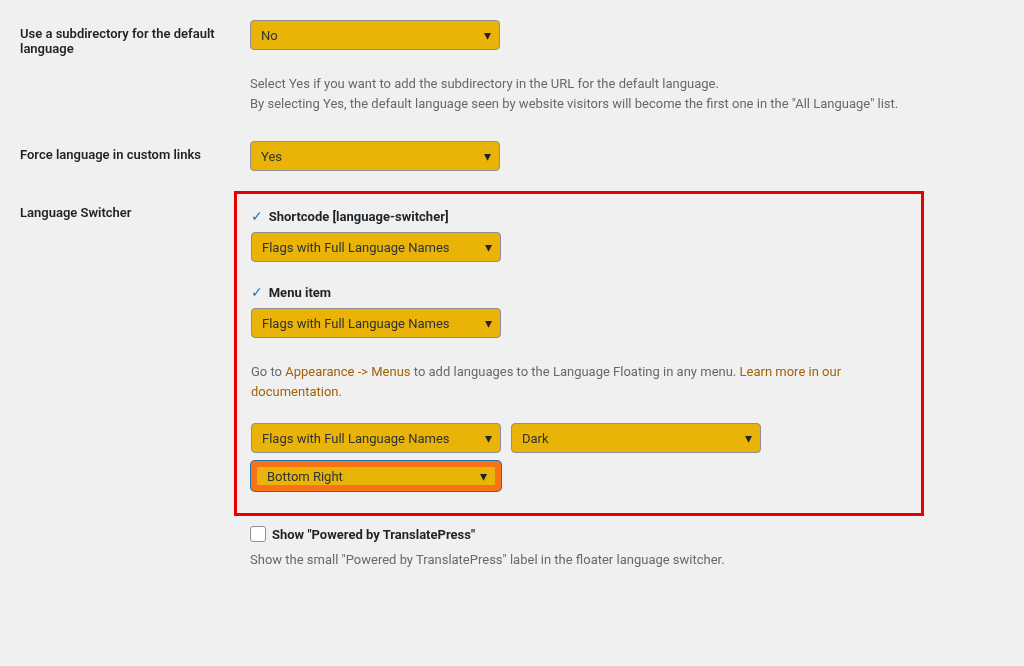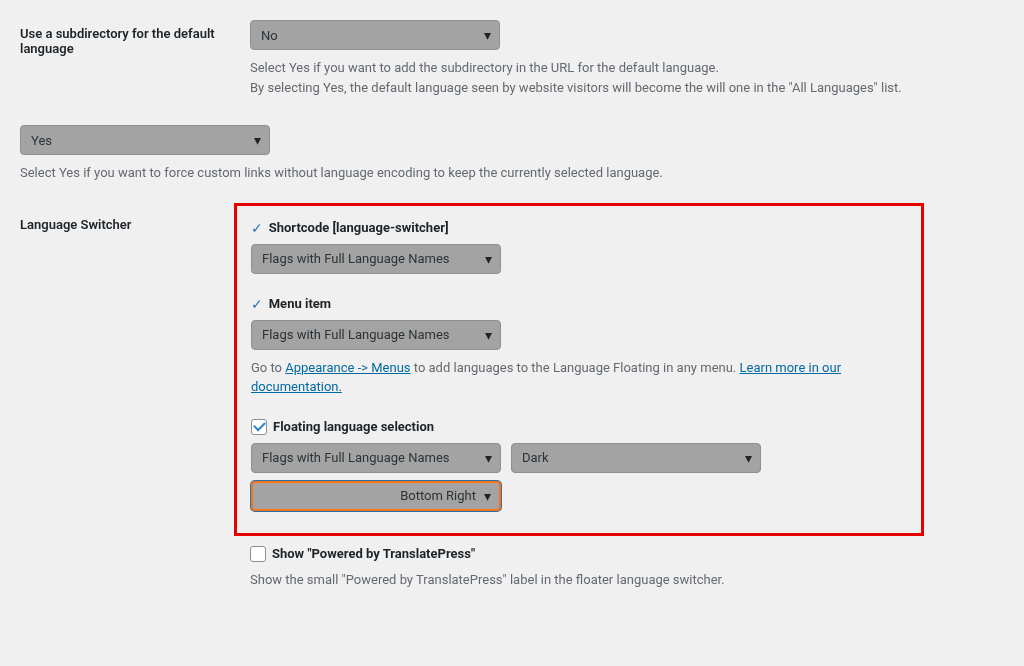--- a/index.html
+++ b/index.html
@@ -25,42 +25,41 @@
     color: #1d2327;
     padding-top: 6px;
   }
   .row-content {
     flex: 1;
   }
   .select {
     display: inline-flex;
     align-items: center;
     justify-content: space-between;
-    background: #a3a3a3;
+    background: #eab308;
     border: 1px solid #8c8f94;
     border-radius: 4px;
     min-height: 30px;
     padding: 0 8px 0 10px;
     font-size: 13px;
     color: #2c3338;
     cursor: pointer;
     width: 250px;
   }
   .select.focused {
-    border: 2px solid #f97316;
+    border: 6px solid #f97316;
     box-shadow: 0 0 0 1px #2271b1;
-    justify-content: flex-end;
   }
   .chevron {
     font-size: 14px;
     color: #1d2327;
     margin-left: 8px;
   }
   .desc {
-    margin-top: 8px;
+    margin-top: 24px;
     color: #646970;
     font-size: 13px;
     line-height: 1.5;
   }
   .highlight-box {
     border: 3px solid #e60000;
     padding: 14px 14px 14px 14px;
     margin-left: -16px;
     margin-right: 80px;
     margin-top: -8px;
@@ -99,22 +98,21 @@
   }
   .checkbox.checked::after {
     content: "";
     width: 9px;
     height: 5px;
     border-left: 2px solid #3582c4;
     border-bottom: 2px solid #3582c4;
     transform: rotate(-45deg) translate(1px,-1px);
   }
   .link {
-    color: #0369a1;
-    text-decoration: underline;
+    color: #a16207;
     cursor: pointer;
   }
   .select-row {
     display: flex;
     gap: 10px;
     flex-wrap: wrap;
     margin-bottom: 8px;
   }
 </style>
 </head>
@@ -122,32 +120,32 @@
 
 <div class="row">
   <div class="row-label">Use a subdirectory for the default language</div>
   <div class="row-content">
     <div class="select">
       <span>No</span>
       <span class="chevron">▾</span>
     </div>
     <div class="desc">
       <span>Select Yes if you want to add the subdirectory in the URL for the default language.</span><br>
-      <span>By selecting Yes, the default language seen by website visitors will become the will one in the "All Languages" list.</span>
+      <span>By selecting Yes, the default language seen by website visitors will become the first one in the "All Language" list.</span>
     </div>
   </div>
 </div>
 
 <div class="row">
+  <div class="row-label">Force language in custom links</div>
   <div class="row-content">
     <div class="select">
       <span>Yes</span>
       <span class="chevron">▾</span>
     </div>
-    <div class="desc">Select Yes if you want to force custom links without language encoding to keep the currently selected language.</div>
   </div>
 </div>
 
 <div class="row" style="margin-bottom:14px;">
   <div class="row-label">Language Switcher</div>
   <div class="row-content">
     <div class="highlight-box">
 
       <div class="sub-section">
         <div class="sub-head">
@@ -168,24 +166,20 @@
         <div class="select">
           <span>Flags with Full Language Names</span>
           <span class="chevron">▾</span>
         </div>
         <div class="desc">
           <span>Go to </span><span class="link">Appearance -&gt; Menus</span><span> to add languages to the Language Floating in any menu. </span><span class="link">Learn more in our documentation.</span>
         </div>
       </div>
 
       <div class="sub-section">
-        <div class="sub-head">
-          <span class="checkbox checked"></span>
-          <span class="label">Floating language selection</span>
-        </div>
         <div class="select-row">
           <div class="select">
             <span>Flags with Full Language Names</span>
             <span class="chevron">▾</span>
           </div>
           <div class="select">
             <span>Dark</span>
             <span class="chevron">▾</span>
           </div>
         </div>

